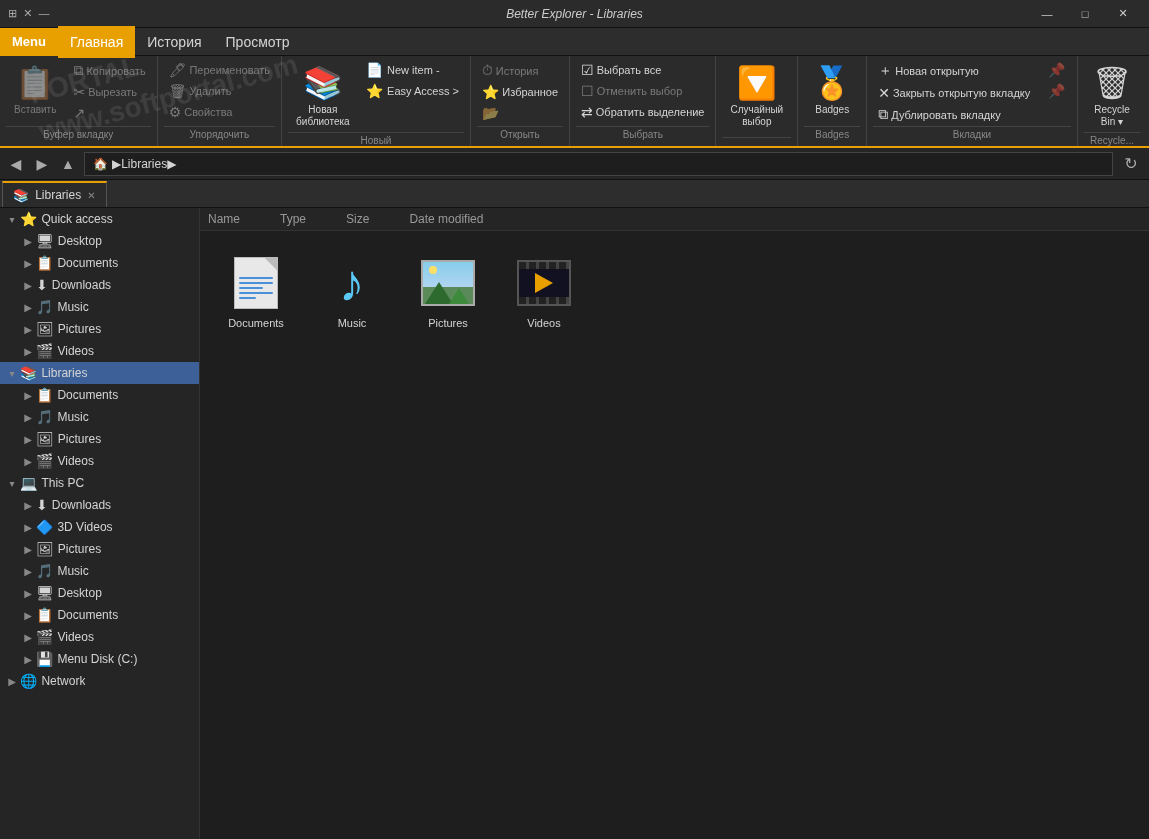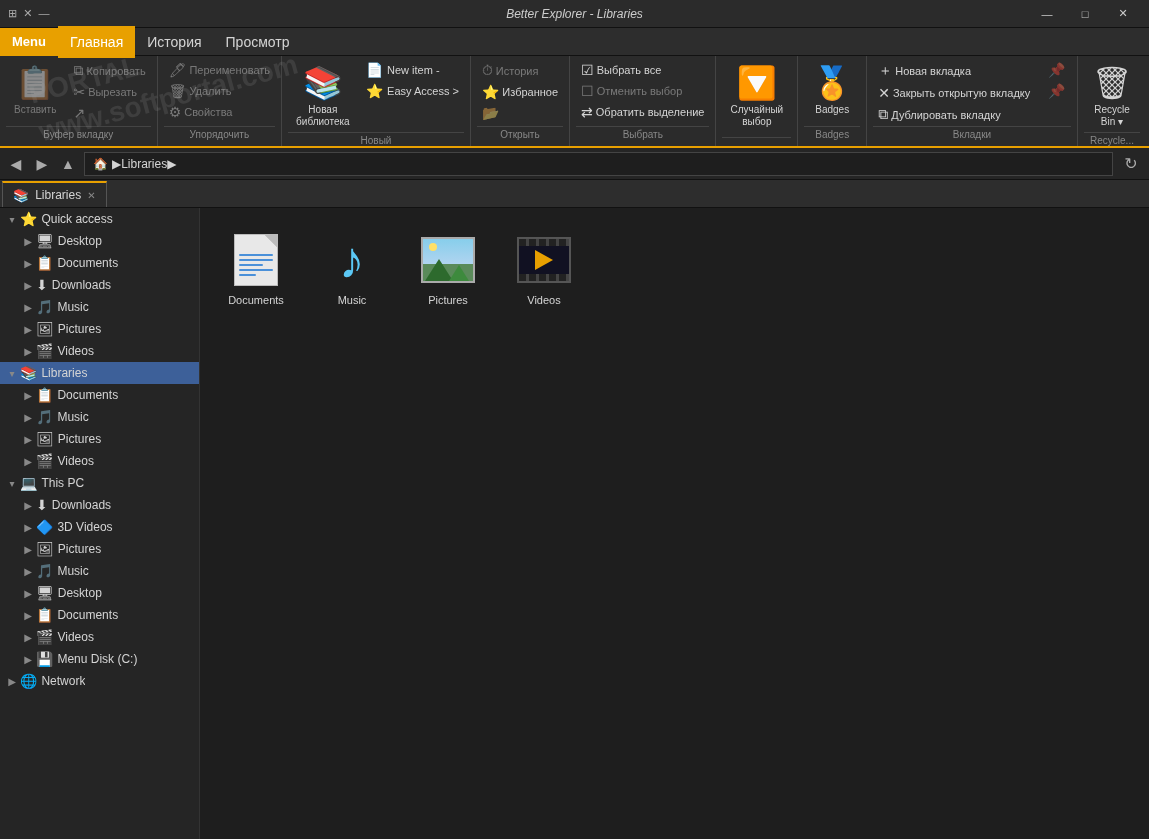--- a/index.html
+++ b/index.html
@@ -320,21 +320,21 @@
         </div>
       </div>
       <div class="grp-label">Badges</div>
     </div>
 
     <div class="ribbon-grp">
       <div class="ribbon-grp-inner">
         <div class="small-btns-col">
           <div class="sm-btn">
             <span class="sm-btn-icon">＋</span>
-            <span>Новая вкладка</span>
+            <span>Новая открытую</span>
           </div>
           <div class="sm-btn">
             <span class="sm-btn-icon">✕</span>
             <span>Закрыть открытую вкладку</span>
           </div>
           <div class="sm-btn">
             <span class="sm-btn-icon">⧉</span>
             <span>Дублировать вкладку</span>
           </div>
         </div>
@@ -501,20 +501,26 @@
     <div class="tree-item group-header">
       <span class="tree-expand">▶</span>
       <span class="tree-icon">🌐</span>
       <span class="tree-label">Network</span>
     </div>
 
   </div>
 
   <div class="content-area">
 
+    <div class="content-header">
+      <span>Name</span>
+      <span style="margin-left:20px;">Type</span>
+      <span style="margin-left:20px;">Size</span>
+      <span style="margin-left:20px;">Date modified</span>
+    </div>
 
     <div class="icons-grid">
 
       <div class="file-icon">
         <div class="file-icon-img">
           <div class="doc-page" style="width:44px;height:52px;background:#e8e8e8;border:1px solid #bbb;position:relative;">
             <div style="position:absolute;top:0;right:0;width:12px;height:12px;background:#bbb;clip-path:polygon(0 0,100% 100%,100% 0);"></div>
             <div style="padding:14px 4px 4px 4px;display:flex;flex-direction:column;gap:3px;width:100%;">
               <div style="height:2px;background:#4a90d9;border-radius:1px;"></div>
               <div style="height:2px;background:#4a90d9;border-radius:1px;"></div>

